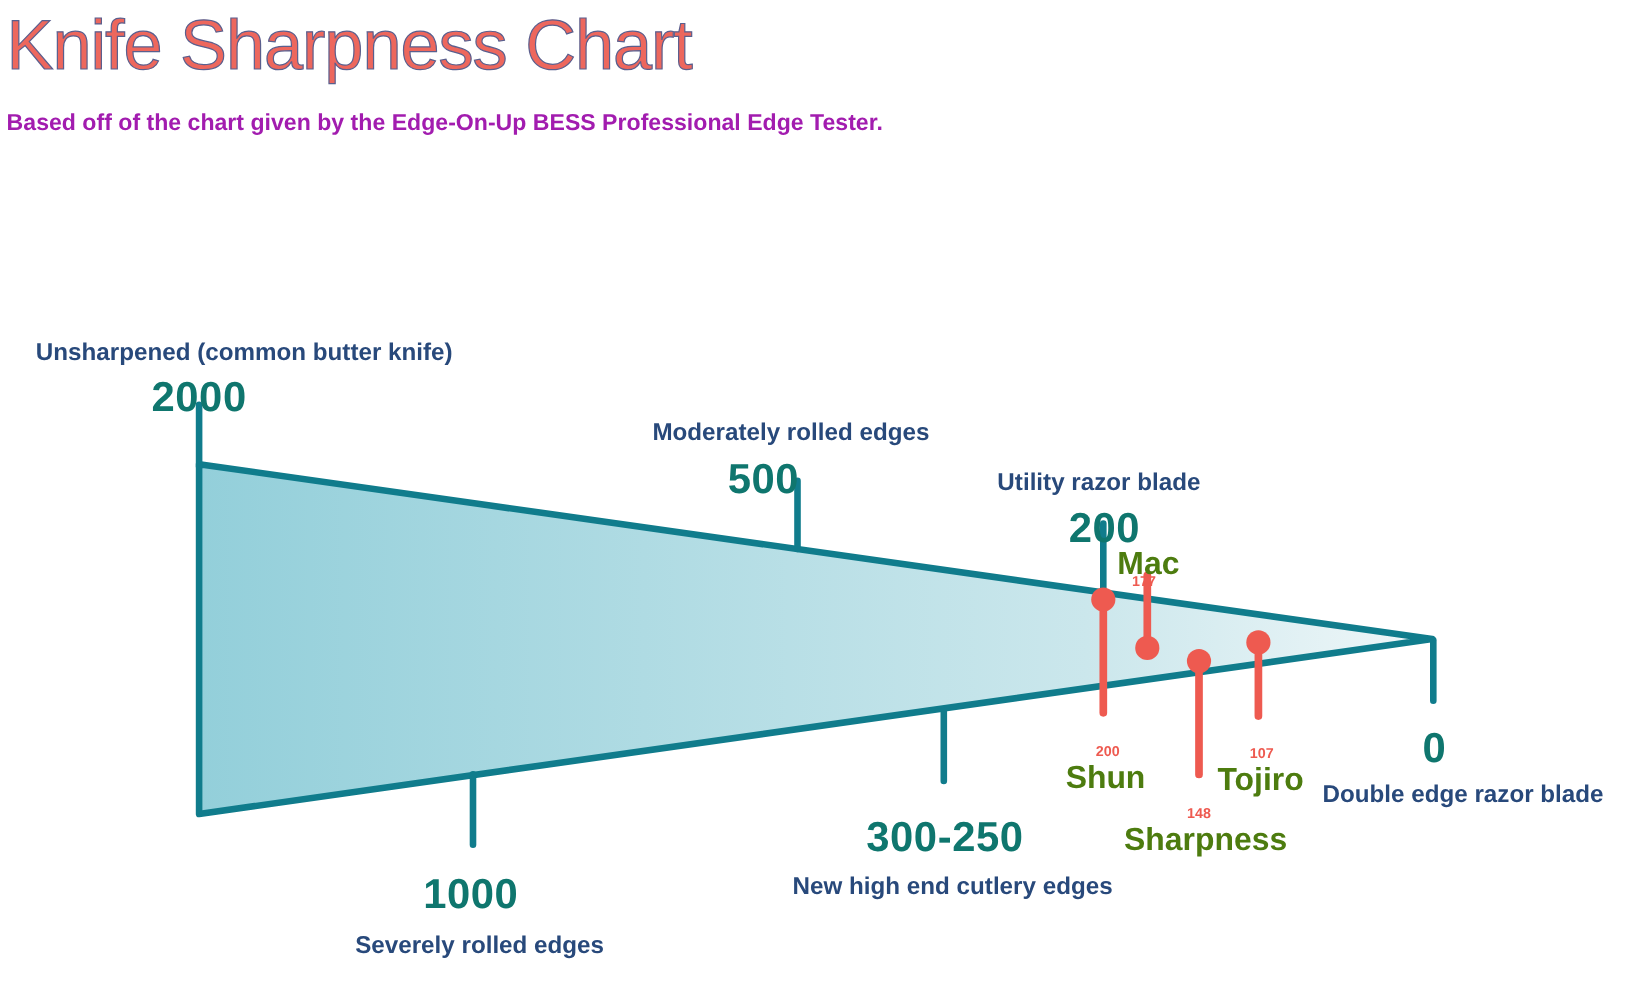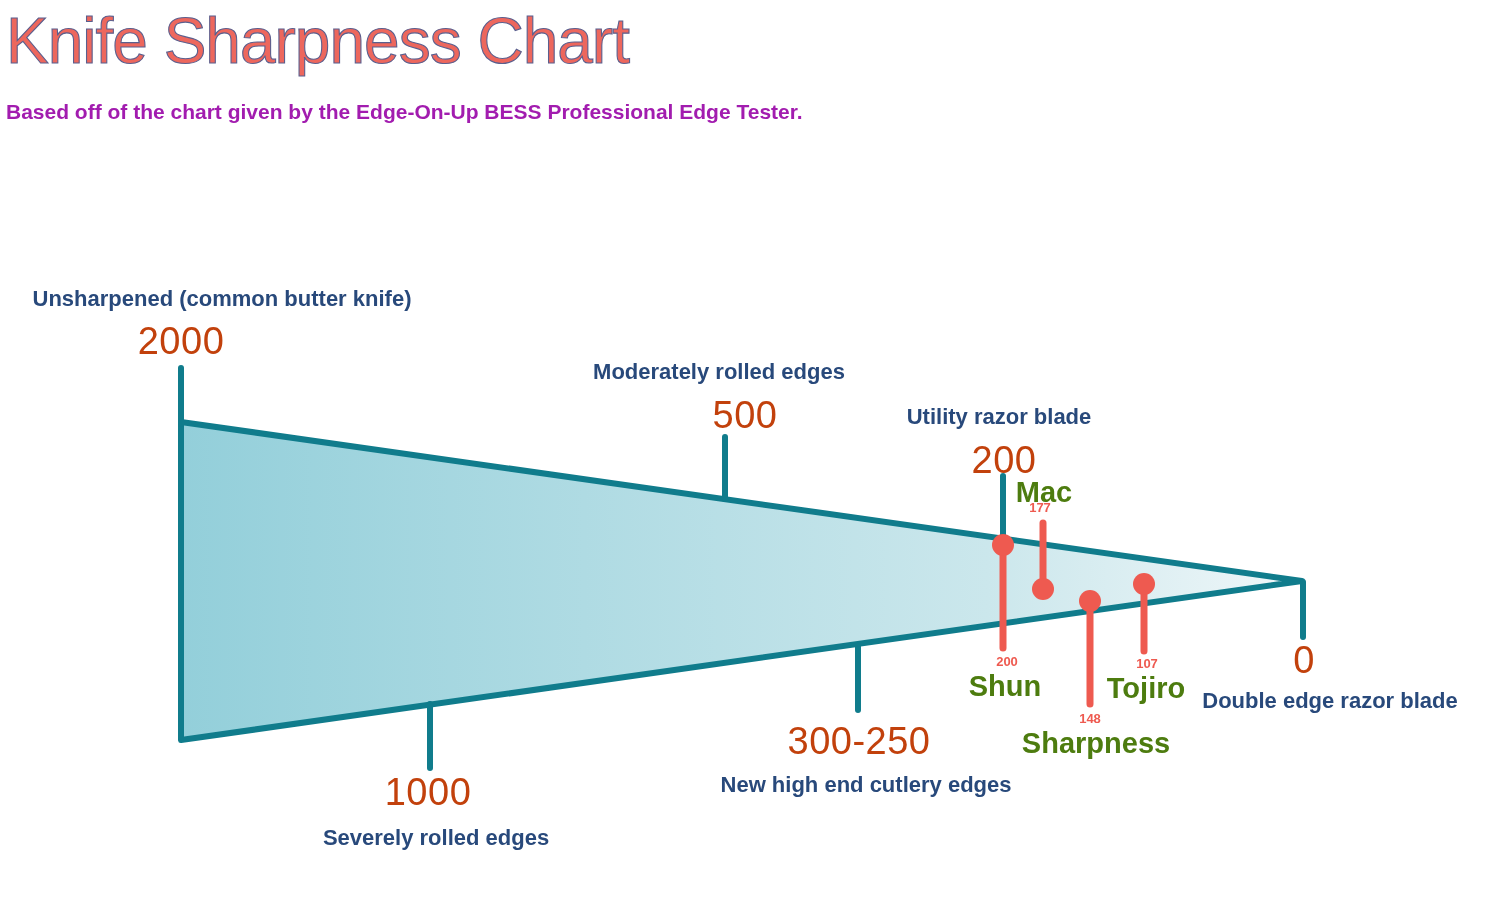--- a/index.html
+++ b/index.html
@@ -21,24 +21,24 @@
   .subtitle {
     position: absolute; left: 6px; top: 100px;
     font-size: 21px; font-weight: bold; color: #a21caf;
     white-space: nowrap;
   }
 
   .wedge-svg { position: absolute; left: 0; top: 0; }
 
   .txt {
     position: absolute; transform: translateX(-50%);
-    white-space: nowrap; line-height: 1; text-align: center;
+    white-space: nowrap; line-height: 1; text-align: center; margin-top: 21px;
   }
   .scale-label { font-size: 22px; font-weight: bold; color: #28497B; }
-  .scale-num   { font-size: 38px; font-weight: normal; color: #c2410c; letter-spacing: 0.5px; }
+  .scale-num   { font-size: 38px; font-weight: bold; color: #0f766e; letter-spacing: 0.5px; }
   .marker-name { font-size: 29px; font-weight: bold; color: #4d7c0f; text-align: right; }
   .marker-num  { font-size: 13px; font-weight: bold; color: #EE5A50; }
 </style>
 </head>
 <body>
 
 <div class="stage">
 
   <h1 class="title">Knife Sharpness Chart</h1>
   <div class="subtitle">Based off of the chart given by the Edge-On-Up BESS Professional Edge Tester.</div>
@@ -74,21 +74,21 @@
       <circle cx="1043" cy="589" r="11"></circle>
       <circle cx="1090" cy="601" r="11"></circle>
       <circle cx="1144" cy="584" r="11"></circle>
     </g>
   </svg>
 
   <div class="txt scale-label" style="left:222px; top:288px">Unsharpened (common butter knife)</div>
   <div class="txt scale-num" style="left:181px; top:322px">2000</div>
 
   <div class="txt scale-label" style="left:719px; top:361px">Moderately rolled edges</div>
-  <div class="txt scale-num" style="left:745px; top:396px">500</div>
+  <div class="txt scale-num" style="left:694px; top:396px">500</div>
 
   <div class="txt scale-label" style="left:999px; top:406px">Utility razor blade</div>
   <div class="txt scale-num" style="left:1004px; top:441px">200</div>
 
   <div class="txt scale-num" style="left:428px; top:773px">1000</div>
   <div class="txt scale-label" style="left:436px; top:827px">Severely rolled edges</div>
 
   <div class="txt scale-num" style="left:859px; top:722px">300-250</div>
   <div class="txt scale-label" style="left:866px; top:774px">New high end cutlery edges</div>
 

